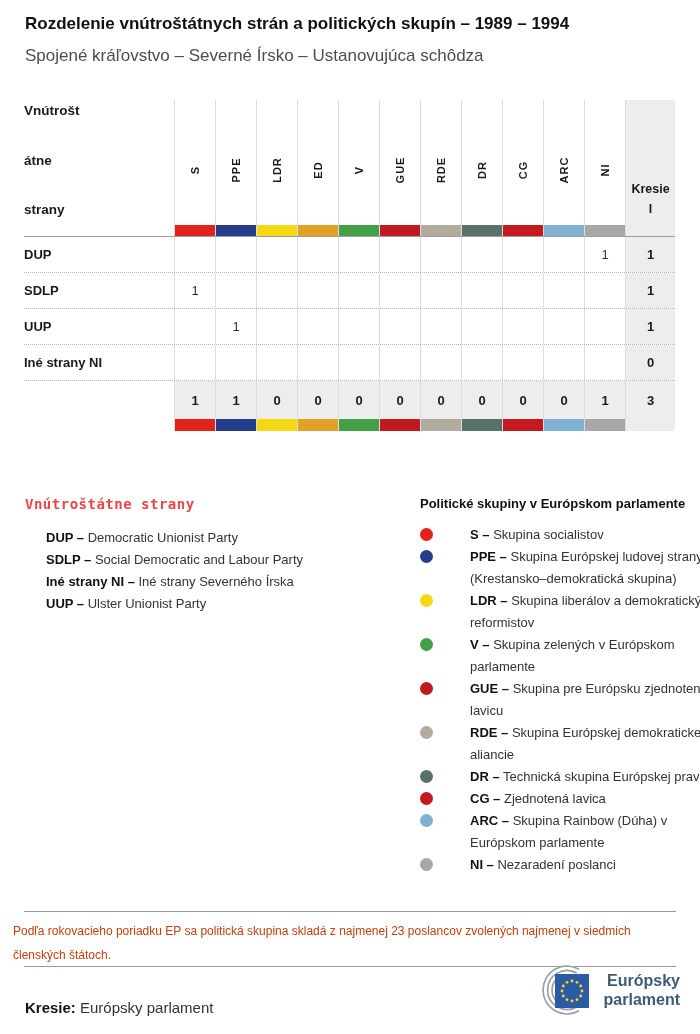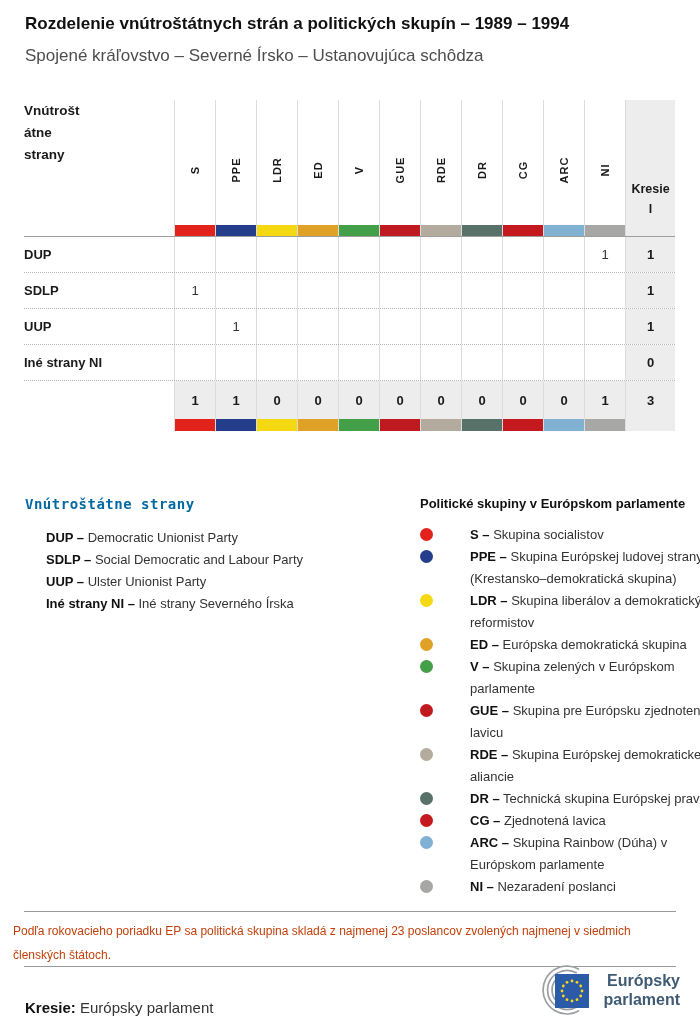--- a/index.html
+++ b/index.html
@@ -11,21 +11,21 @@
   .subtitle { position:absolute; left:25px; top:46px; font-size:17px; font-weight:400; color:#4d4d4d; }
 
   
   .tbl  { position:absolute; left:24px; top:100px; width:651px; }
   .trow { display:flex; box-sizing:border-box; }
   .lcell { width:150px; flex:none; box-sizing:border-box; }
   .gcell { width:41px; flex:none; border-left:1px solid #dcdcdc; box-sizing:border-box; }
   .scell { width:50px; flex:none; border-left:1px solid #dcdcdc; box-sizing:border-box; background:#ededed; }
 
   .thead { height:125px; }
-  .thead .lcell { display:flex; flex-direction:column; justify-content:flex-start; padding-bottom:4px;
+  .thead .lcell { display:flex; flex-direction:column; justify-content:space-between; padding-bottom:4px;
                   font-weight:700; font-size:13.5px; line-height:22px; }
   .ghead { position:relative; }
   .vtext { position:absolute; left:50%; top:56%; transform:translate(-50%,-50%) rotate(-90deg);
            font-weight:700; font-size:11px; letter-spacing:1px; white-space:nowrap; }
   .shead { display:flex; flex-direction:column; justify-content:flex-end; align-items:center;
            font-weight:700; font-size:12.5px; line-height:20px; padding-bottom:6px; text-align:center; }
 
   .swatchrow { height:12px; border-bottom:1px solid #9e9e9e; }
 
   .datarow { height:36px; border-bottom:1px dotted #b5b5b5; }
@@ -36,21 +36,21 @@
   .totalrow { height:38px; }
   .totalrow .gcell { background:#ededed; }
   .totalrow .val { font-weight:700; color:#1a1a1a; }
 
   .bswatchrow { height:12px; }
 
   
   .legend-left  { position:absolute; left:25px;  top:496px; width:380px; }
   .legend-right { position:absolute; left:420px; top:496px; width:262px; }
   .lg-head-mono { font-family:"DejaVu Sans Mono", monospace; font-size:14px; font-weight:700;
-                  letter-spacing:0.5px; color:#0369a1; margin:0 0 15px 0; }
+                  letter-spacing:0.5px; color:#ef4444; margin:0 0 15px 0; }
   .lg-head      { font-size:13px; font-weight:700; color:#111; margin:0 0 13px 0; white-space:nowrap; }
   .lli { font-size:13px; line-height:22px; color:#333; white-space:pre; }
   .lli b { color:#111;padding-left:21px; }
   .rli { display:flex; gap:9px; }
   .rli-text { font-size:13px; line-height:22px; color:#333; white-space:pre;margin-left:28px; }
   .rli-text b { color:#111; }
   .dot { width:13px; height:13px; border-radius:50%; flex:none; margin-top:4px; }
 
   
   .rule { position:absolute; left:24px; right:24px; border-top:1px solid #999; height:0; }
@@ -228,43 +228,39 @@
       <div class="gcell" style="background-color: rgb(128, 177, 211);"></div>
       <div class="gcell" style="background-color: rgb(167, 167, 166);"></div>
       <div class="scell"></div>
     </div>
   </div>
 
   <div class="legend-left">
     <h3 class="lg-head-mono">Vnútroštátne strany</h3>
     <div class="lli"><b>DUP –</b><span> Democratic Unionist Party</span></div>
     <div class="lli"><b>SDLP –</b><span> Social Democratic and Labour Party</span></div>
+    <div class="lli"><b>Iné strany NI –</b><span> Iné strany Severného Írska</span></div>
     <div class="lli"><b>UUP –</b><span> Ulster Unionist Party</span></div>
-    <div class="lli"><b>Iné strany NI –</b><span> Iné strany Severného Írska</span></div>
   </div>
 
   <div class="legend-right">
     <h3 class="lg-head">Politické skupiny v Európskom parlamente</h3>
     <div class="rli">
         <span class="dot" style="background-color: rgb(226, 35, 27);"></span>
         <div class="rli-text"><b>S –</b><span> Skupina socialistov</span></div>
       </div>
     <div class="rli">
         <span class="dot" style="background-color: rgb(36, 62, 139);"></span>
         <div class="rli-text"><b>PPE –</b><span> Skupina Európskej ludovej strany
 (Krestansko–demokratická skupina)</span></div>
       </div>
     <div class="rli">
         <span class="dot" style="background-color: rgb(244, 217, 18);"></span>
         <div class="rli-text"><b>LDR –</b><span> Skupina liberálov a demokratických
 reformistov</span></div>
-      </div>
-    <div class="rli">
-        <span class="dot" style="background-color: rgb(223, 161, 38);"></span>
-        <div class="rli-text"><b>ED –</b><span> Európska demokratická skupina</span></div>
       </div>
     <div class="rli">
         <span class="dot" style="background-color: rgb(68, 160, 72);"></span>
         <div class="rli-text"><b>V –</b><span> Skupina zelených v Európskom
 parlamente</span></div>
       </div>
     <div class="rli">
         <span class="dot" style="background-color: rgb(191, 26, 32);"></span>
         <div class="rli-text"><b>GUE –</b><span> Skupina pre Európsku zjednotenú
 lavicu</span></div>

